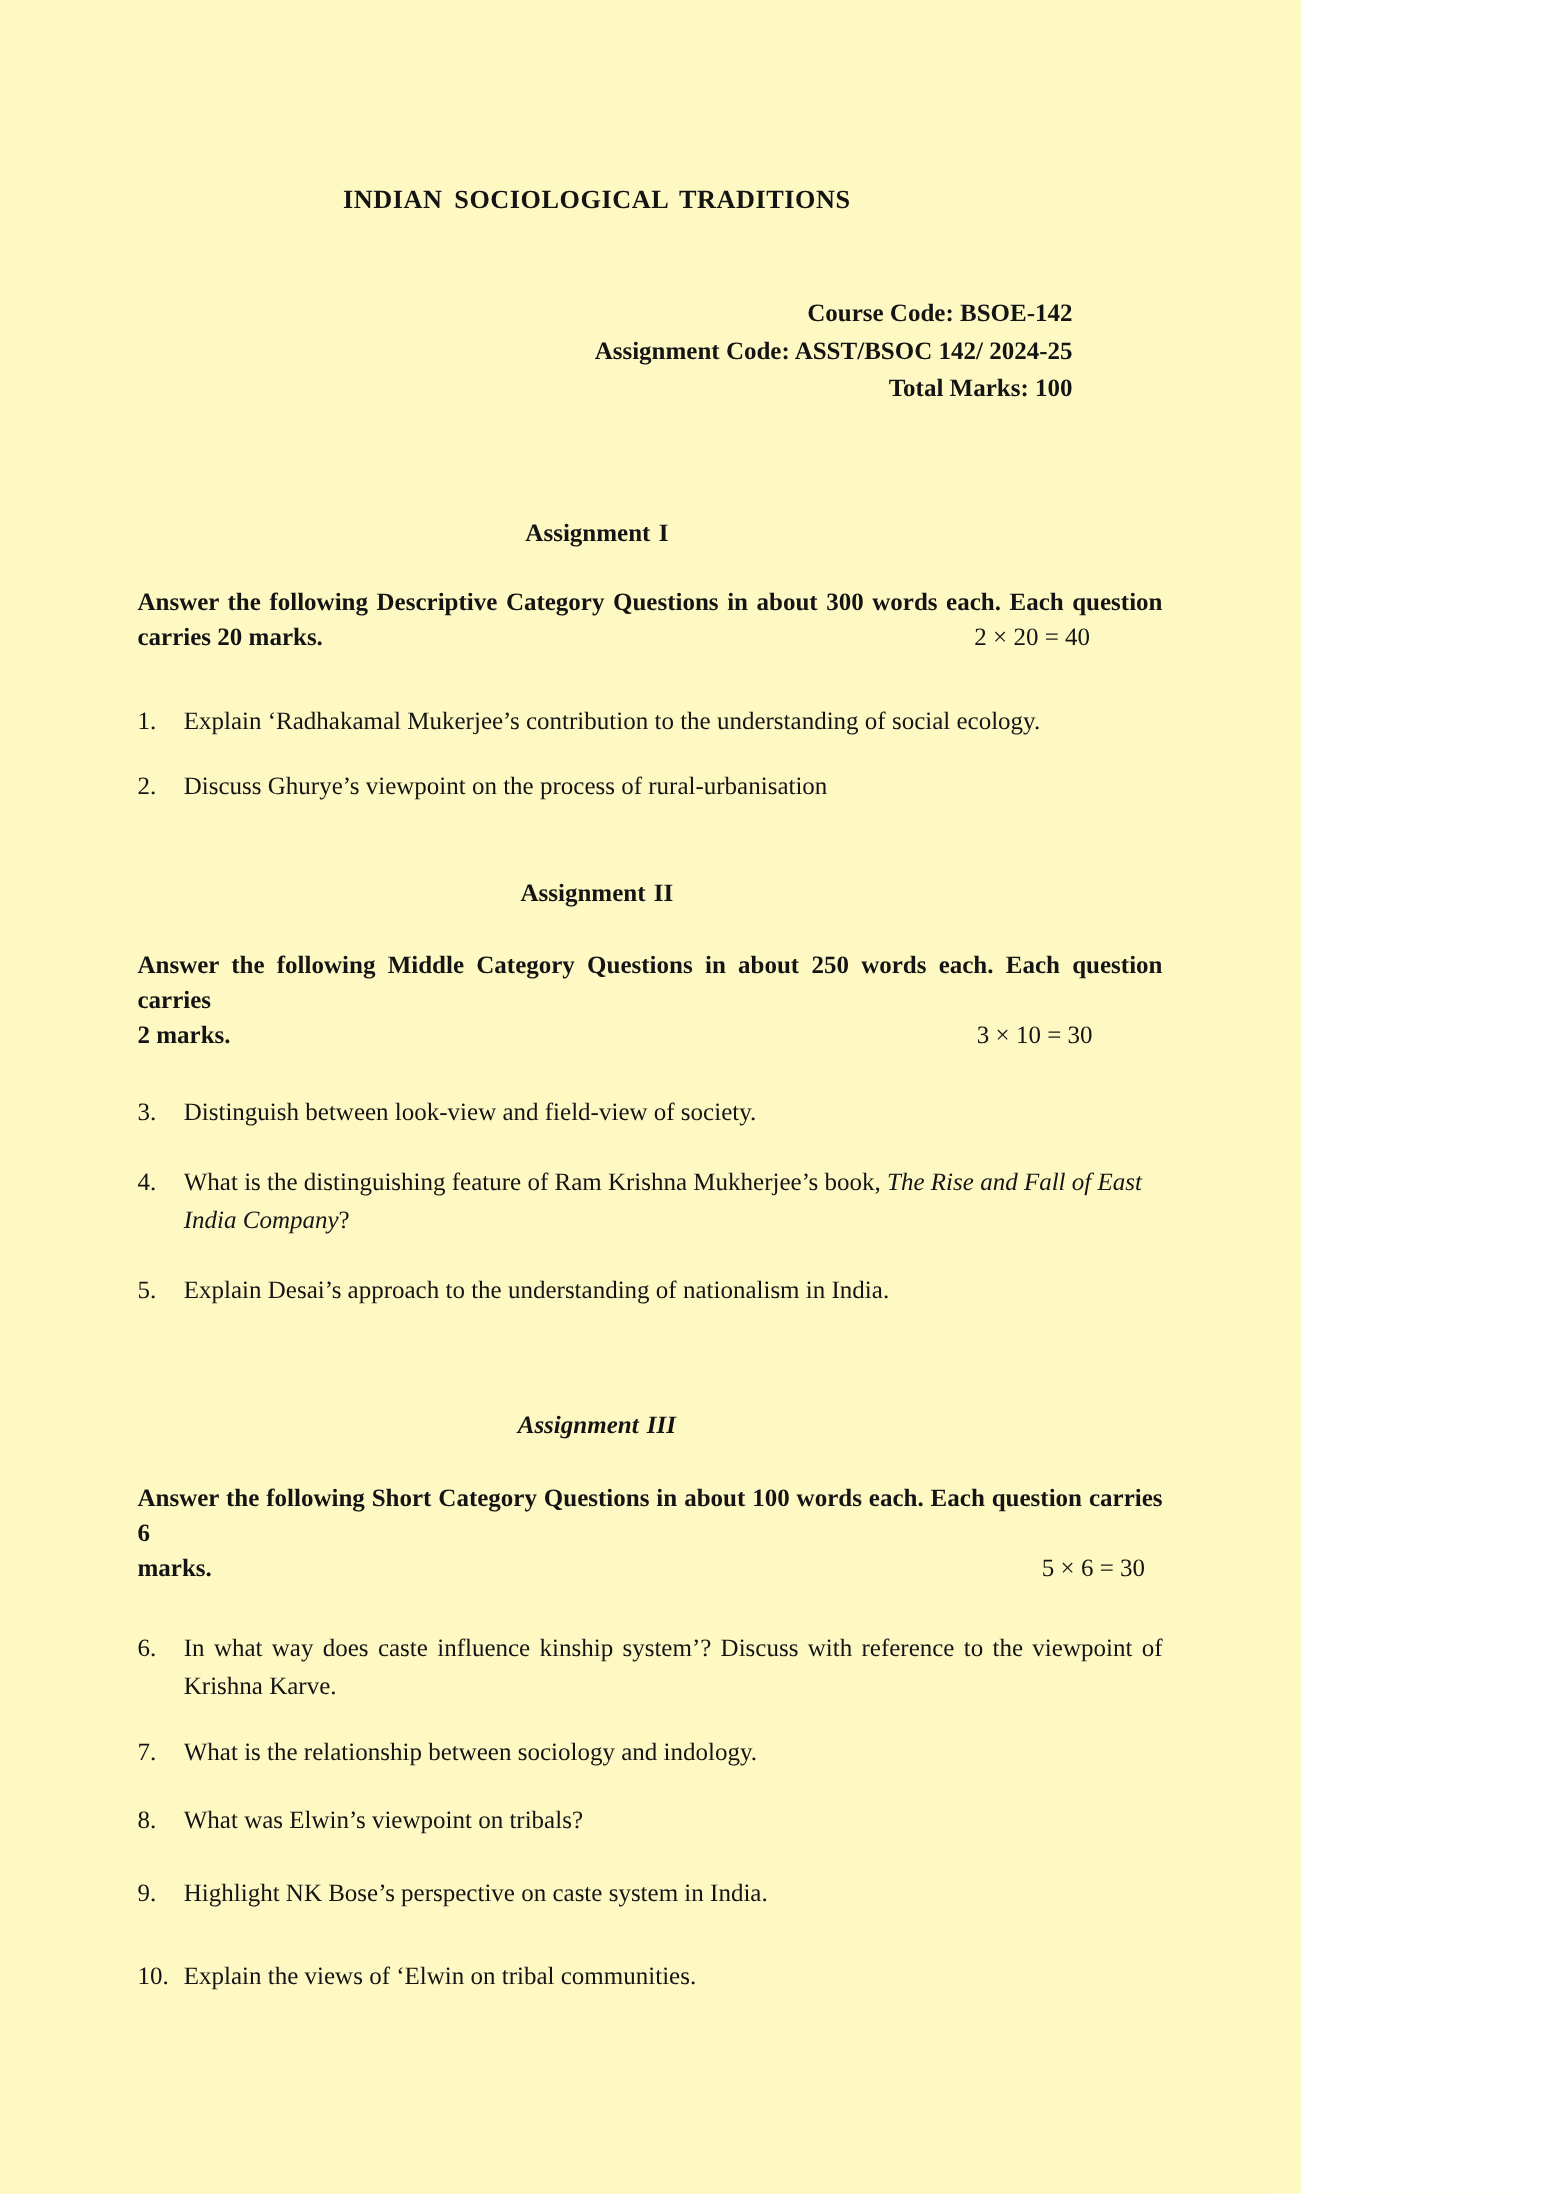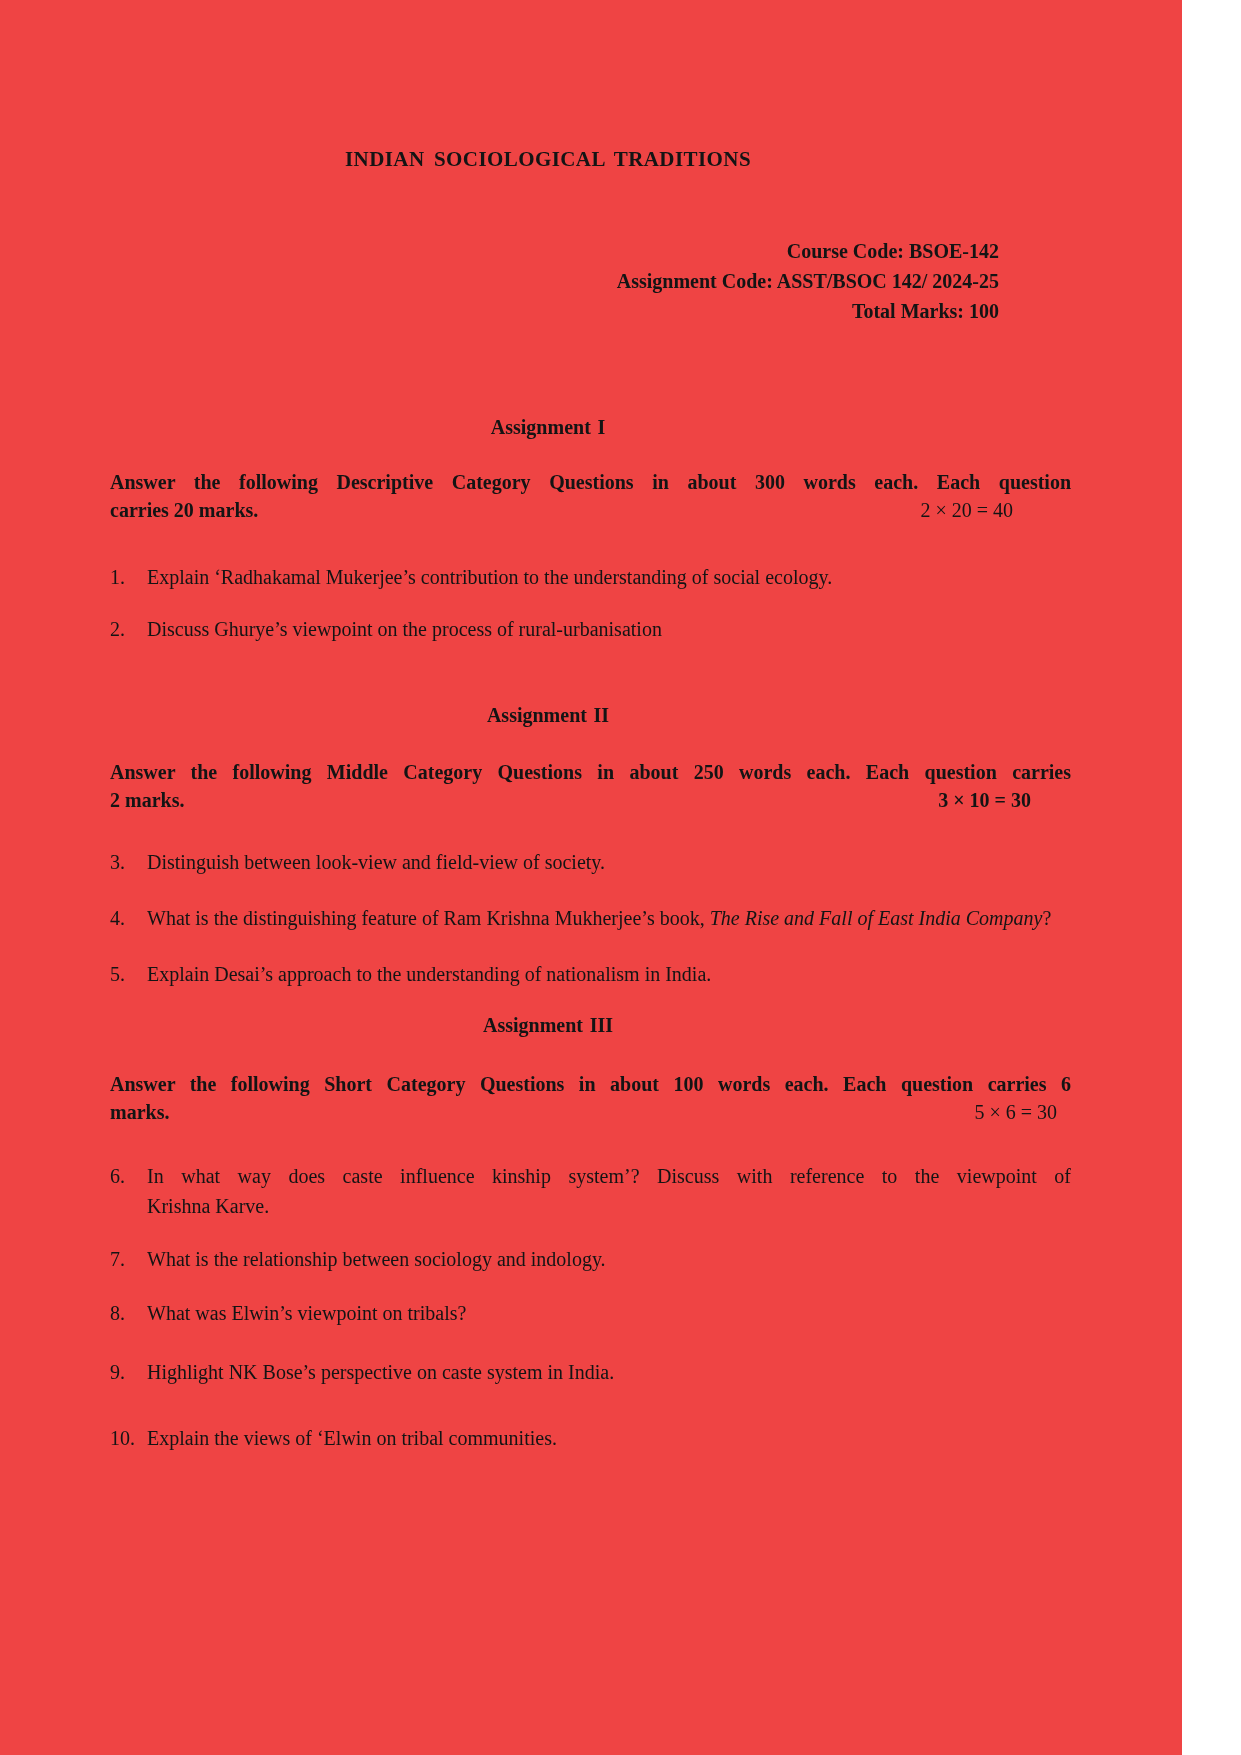--- a/index.html
+++ b/index.html
@@ -6,25 +6,25 @@
   body {
     width: 1241px;
     height: 1755px;
     background: #ffffff;
     font-family: "Liberation Serif", serif;
     color: #141414;
     -webkit-font-smoothing: antialiased;
   }
   .page {
     box-sizing: border-box;
-    width: 1182px;
+    width: 1041px;
     height: 1755px;
     padding: 146px 111px 0 110px;
     overflow: hidden;
-    background: #ef4444;
+    background: #fef9c3;
   }
   .doc-title {
     text-align: center;
     font-weight: bold;
     font-size: 21px;
     line-height: 26px;
     padding-right: 85px;
     word-spacing: 0.18em;
     letter-spacing: 0.02em;
   }
@@ -52,21 +52,21 @@
     line-height: 28px;
   }
   .instr .l2 {
     display: flex;
     justify-content: space-between;
     align-items: baseline;
     line-height: 28px;
   }
   .formula { font-weight: normal; }
   .instr-1 .formula { margin-right: 58px; }
-  .instr-2 .formula { margin-right: 40px; font-weight: bold; }
+  .instr-2 .formula { margin-right: 56px; }
   .instr-3 .formula { margin-right: 14px; }
 
   .q {
     display: flex;
     font-size: 20px;
     line-height: 30px;
   }
   .qnum { flex: none; width: 37px; }
   .qtext { flex: 1 1 auto; }
   .jline { text-align: justify; text-align-last: justify; }
@@ -74,21 +74,21 @@
 
   #sec1-heading { margin-top: 88px; }
   .instr-1      { margin-top: 28px; }
   #q1           { margin-top: 38px; }
   #q2           { margin-top: 22px; }
   #sec2-heading { margin-top: 58px; }
   .instr-2      { margin-top: 30px; }
   #q3           { margin-top: 33px; }
   #q4           { margin-top: 26px; }
   #q5           { margin-top: 26px; }
-  #sec3-heading { margin-top: 23px; }
+  #sec3-heading { margin-top: 80px; font-style: italic; }
   .instr-3      { margin-top: 32px; }
   #q6           { margin-top: 35px; }
   #q7           { margin-top: 23px; }
   #q8           { margin-top: 24px; }
   #q9           { margin-top: 29px; }
   #q10          { margin-top: 36px; }
 </style>
 </head>
 <body>
 

